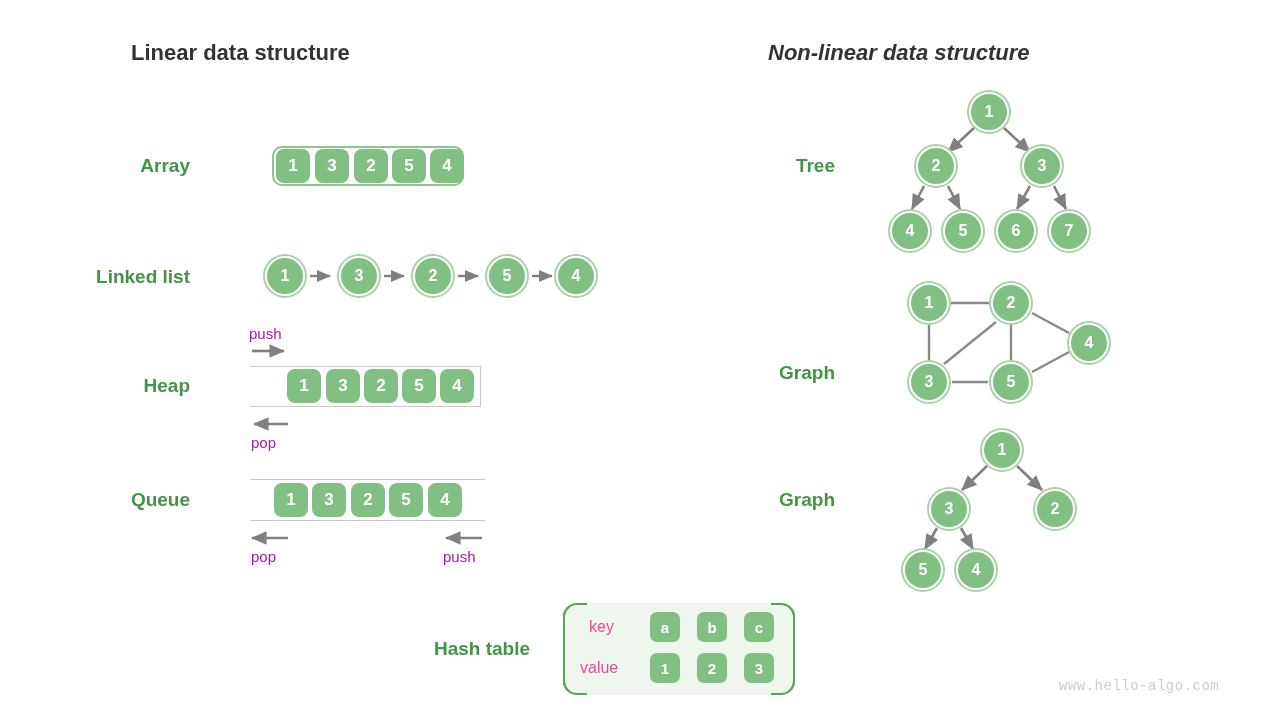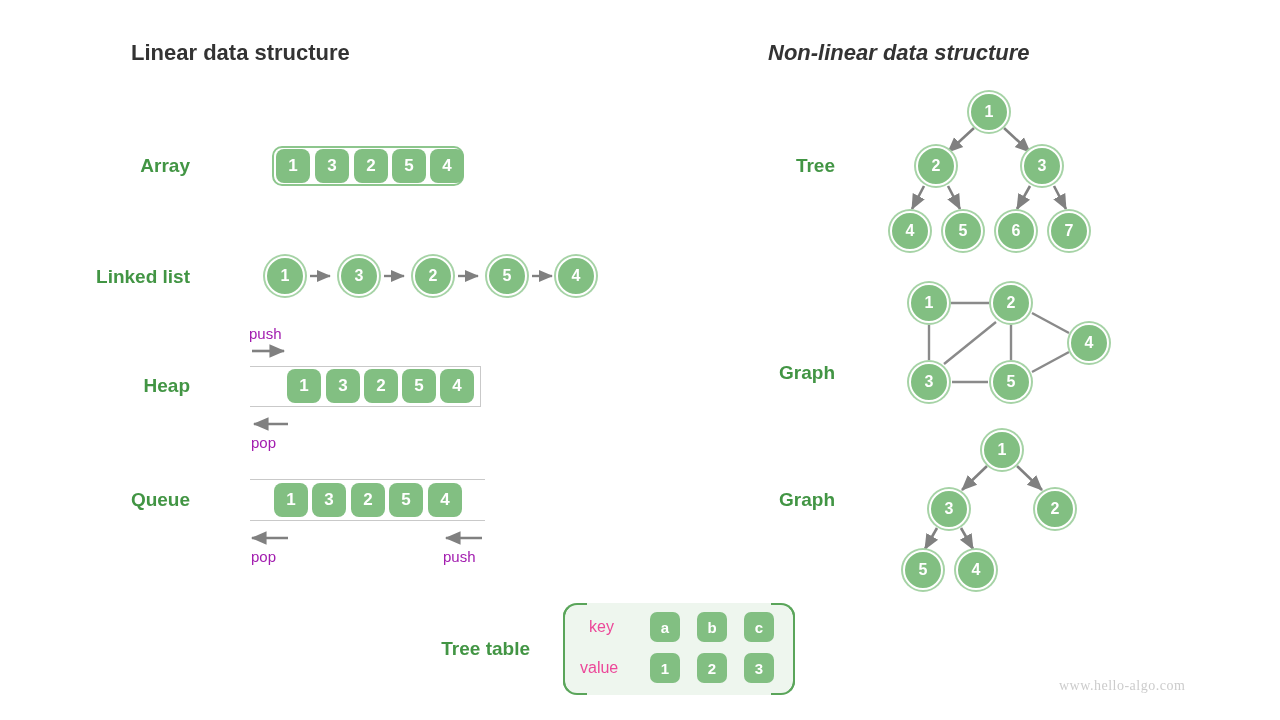--- a/index.html
+++ b/index.html
@@ -177,21 +177,21 @@
     height: 30px;
     border-radius: 7px;
     font-size: 15px;
   }
 
   
   #watermark {
     position: absolute;
     left: 1059px;
     top: 678px;
-    font-family: Liberation Serif, serif;
+    font-family: Liberation Mono, monospace;
     font-size: 14px;
     color: #cccccc;
     letter-spacing: 0.5px;
     white-space: nowrap;
   }
 
   svg.overlay {
     position: absolute;
     left: 0; top: 0;
     width: 1280px;
@@ -295,21 +295,21 @@
   <div class="row-label" style="left:60px; top:489px; width:130px;">Queue</div>
   <div id="queue-box"></div>
   <div class="cell" style="left:274px; top:483px;">1</div>
   <div class="cell" style="left:312px; top:483px;">3</div>
   <div class="cell" style="left:351px; top:483px;">2</div>
   <div class="cell" style="left:389px; top:483px;">5</div>
   <div class="cell" style="left:428px; top:483px;">4</div>
   <div class="op-label" style="left:251px; top:548px;">pop</div>
   <div class="op-label" style="left:443px; top:548px;">push</div>
 
-  <div class="row-label" style="left:380px; top:638px; width:150px;">Tree table</div>
+  <div class="row-label" style="left:380px; top:638px; width:150px;">Hash table</div>
   <div id="hash-panel">
     <span class="hash-side tr"></span>
     <span class="hash-side br"></span>
   </div>
   <div class="hash-rowlabel" style="left:589px; top:618px;">key</div>
   <div class="hash-rowlabel" style="left:580px; top:659px;">value</div>
   <div class="cell small" style="left:650px; top:612px;">a</div>
   <div class="cell small" style="left:697px; top:612px;">b</div>
   <div class="cell small" style="left:744px; top:612px;">c</div>
   <div class="cell small" style="left:650px; top:653px;">1</div>

